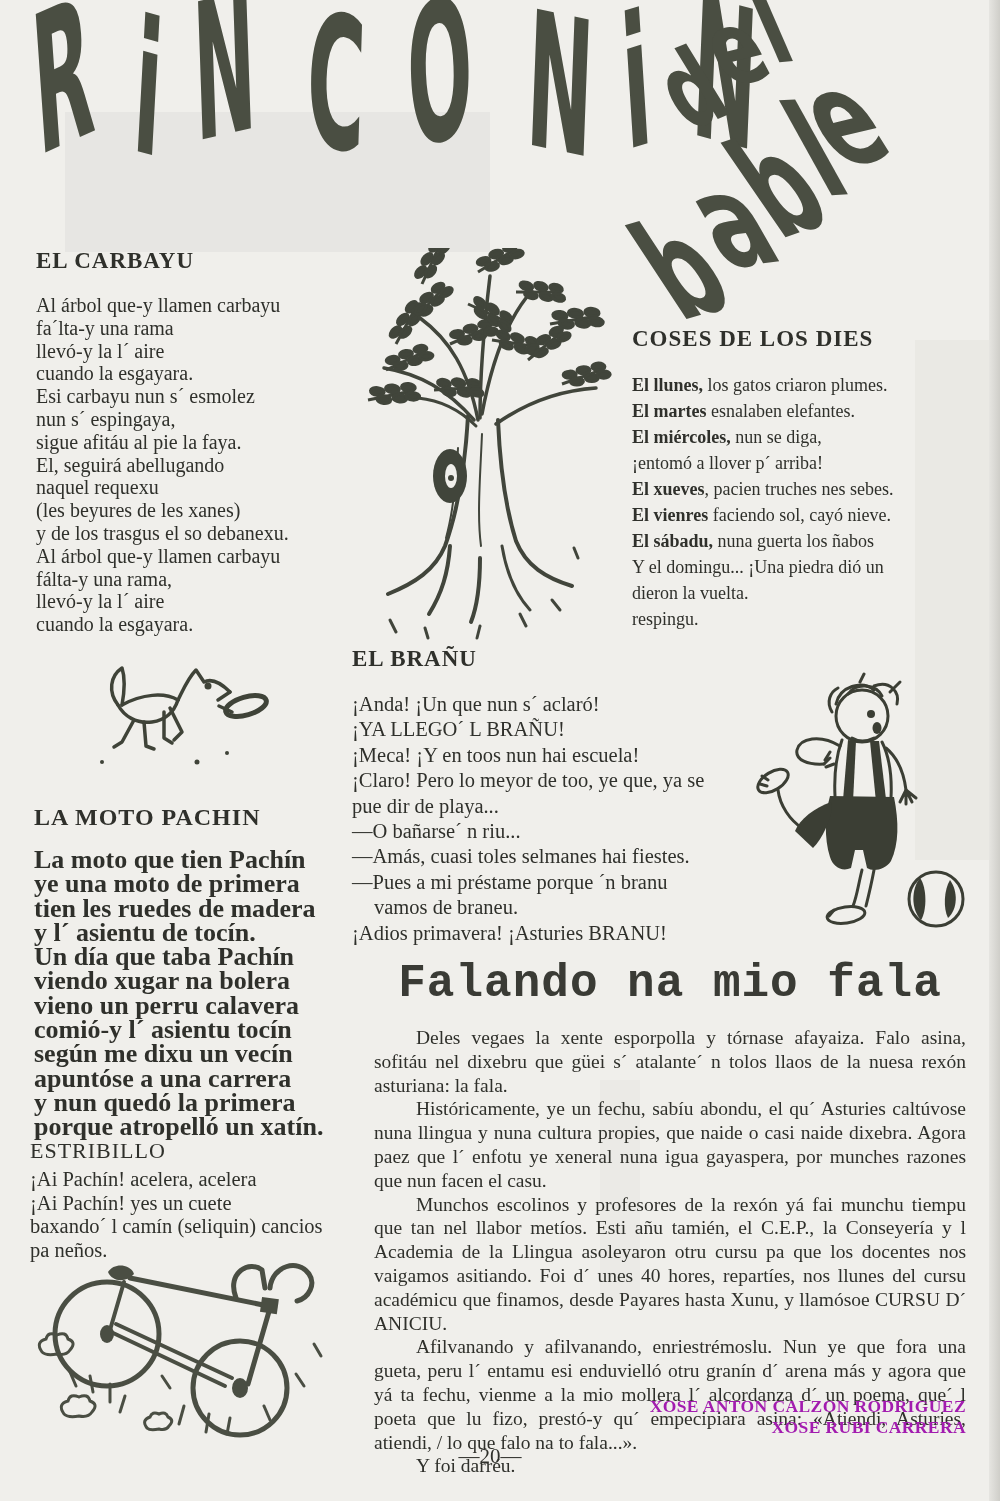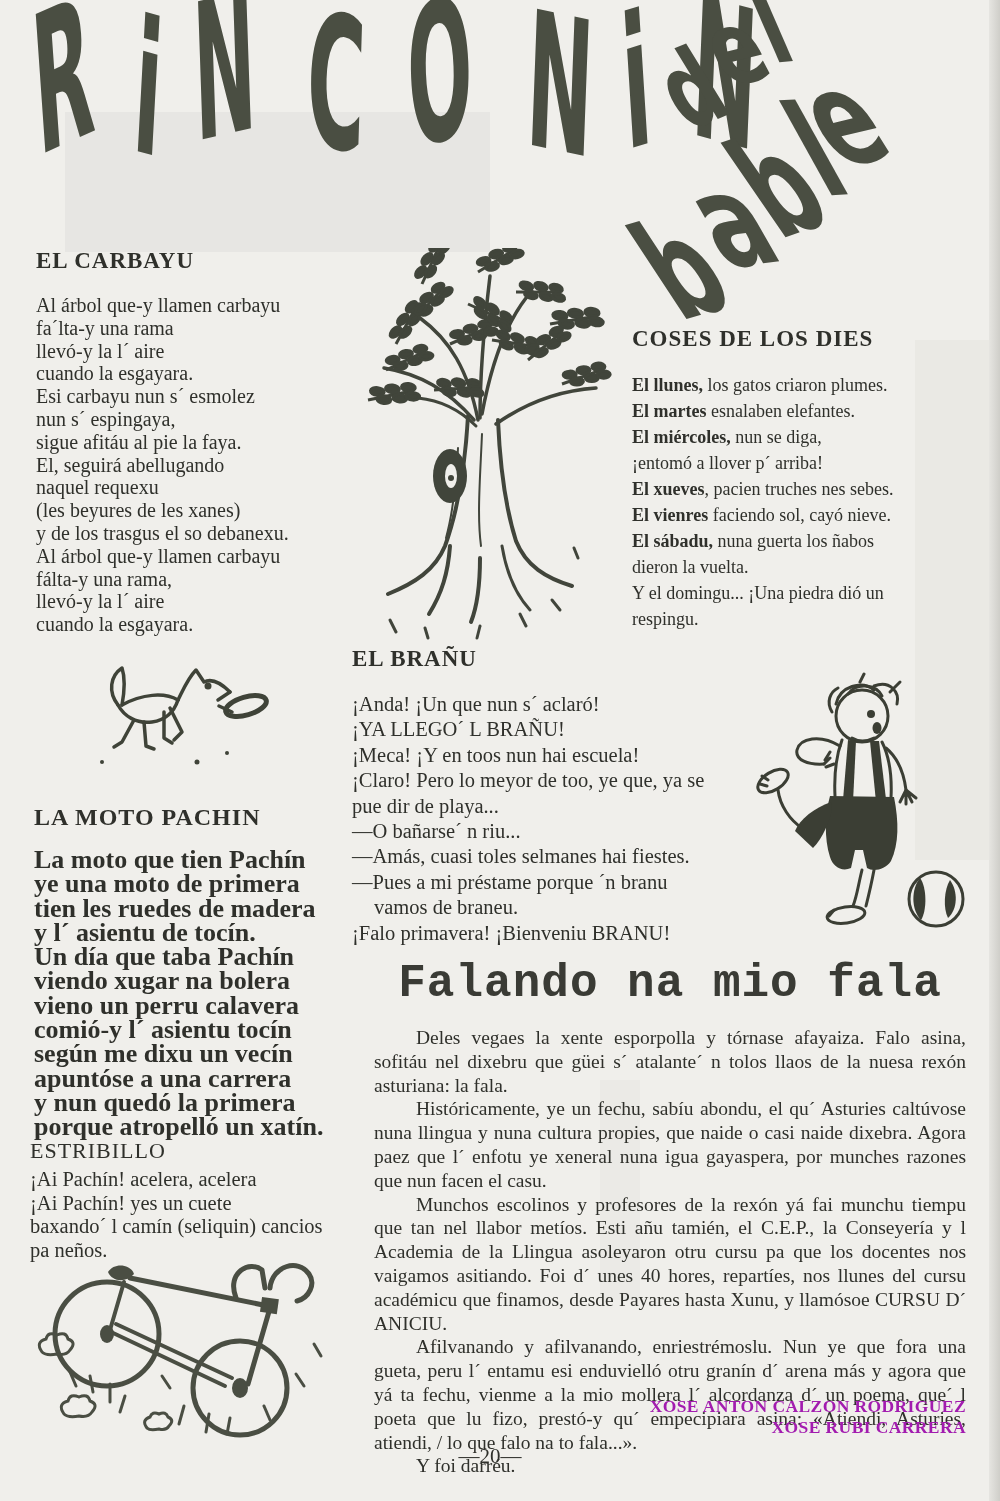--- a/index.html
+++ b/index.html
@@ -149,37 +149,37 @@
 
   <div class="abs h-sec" style="left:632px;top:326px;">COSES DE LOS DIES</div>
   <div class="abs col-coses">
     <div class="pline"><b>El llunes,</b><span> los gatos criaron plumes.</span></div>
     <div class="pline"><b>El martes</b><span> esnalaben elefantes.</span></div>
     <div class="pline"><b>El miércoles,</b><span> nun se diga,</span></div>
     <div class="pline"><b></b><span>¡entomó a llover p´ arriba!</span></div>
     <div class="pline"><b>El xueves</b><span>, pacien truches nes sebes.</span></div>
     <div class="pline"><b>El vienres</b><span> faciendo sol, cayó nieve.</span></div>
     <div class="pline"><b>El sábadu,</b><span> nuna guerta los ñabos</span></div>
+    <div class="pline"><b></b><span>Y el domingu... ¡Una piedra dió un</span></div>
     <div class="pline"><b></b><span>dieron la vuelta.</span></div>
-    <div class="pline"><b></b><span>Y el domingu... ¡Una piedra dió un</span></div>
     <div class="pline"><b></b><span>respingu.</span></div>
   </div>
 
   <div class="abs h-sec" style="left:352px;top:646px;">EL BRAÑU</div>
   <div class="abs col-branu">
     <div class="pline">¡Anda! ¡Un que nun s´ aclaró!</div>
     <div class="pline">¡YA LLEGO´ L BRAÑU!</div>
     <div class="pline">¡Meca! ¡Y en toos nun hai escuela!</div>
     <div class="pline">¡Claro! Pero lo meyor de too, ye que, ya se</div>
     <div class="pline">pue dir de playa...</div>
     <div class="pline">—O bañarse´ n riu...</div>
     <div class="pline">—Amás, cuasi toles selmanes hai fiestes.</div>
     <div class="pline">—Pues a mi préstame porque ´n branu</div>
     <div class="pline indent1">vamos de braneu.</div>
-    <div class="pline">¡Falo primavera! ¡Bienveniu BRANU!</div>
+    <div class="pline">¡Adios primavera! ¡Asturies BRANU!</div>
   </div>
 
   <svg class="abs" style="left:72px;top:650px;" width="210" height="125" viewBox="0 0 210 125">
     <g stroke="#3f4338" stroke-width="3.5" fill="none" stroke-linecap="round" stroke-linejoin="round">
       <path d="M46,55 C36,42 38,26 50,18 C54,30 52,44 50,55"></path>
       <path d="M50,55 C70,44 92,42 106,50"></path>
       <path d="M106,50 C112,38 116,28 124,20 L132,32 C140,28 150,34 158,42"></path>
       <path d="M158,42 L146,50"></path>
       <path d="M147,56 L160,62"></path>
       <path d="M106,50 C102,62 94,70 80,72 C64,74 52,66 46,55"></path>

